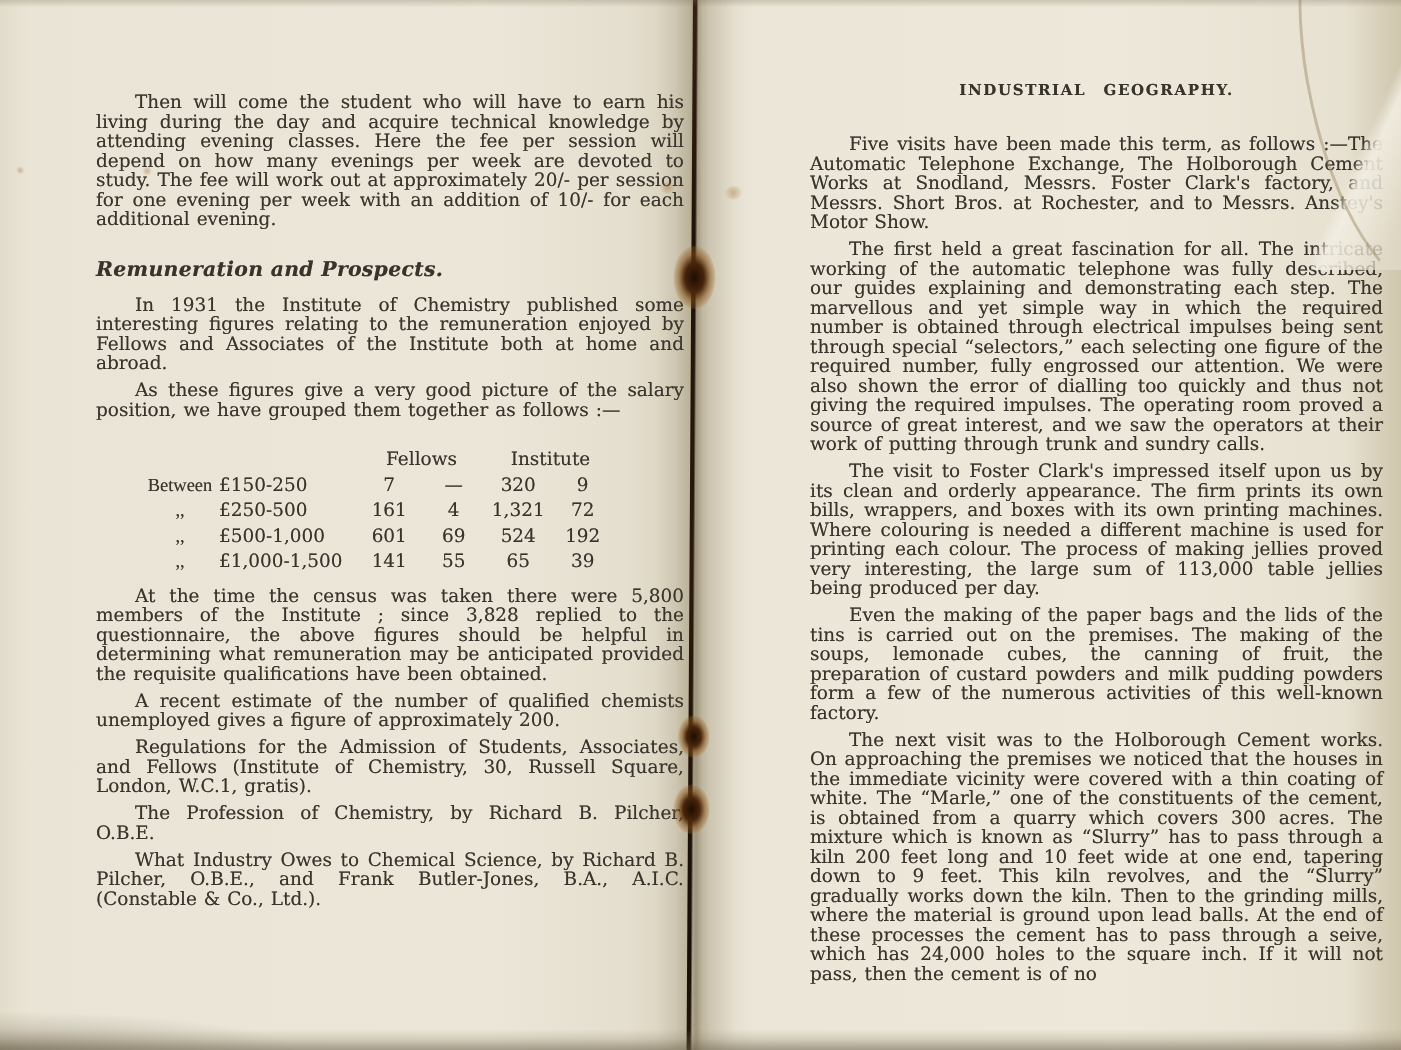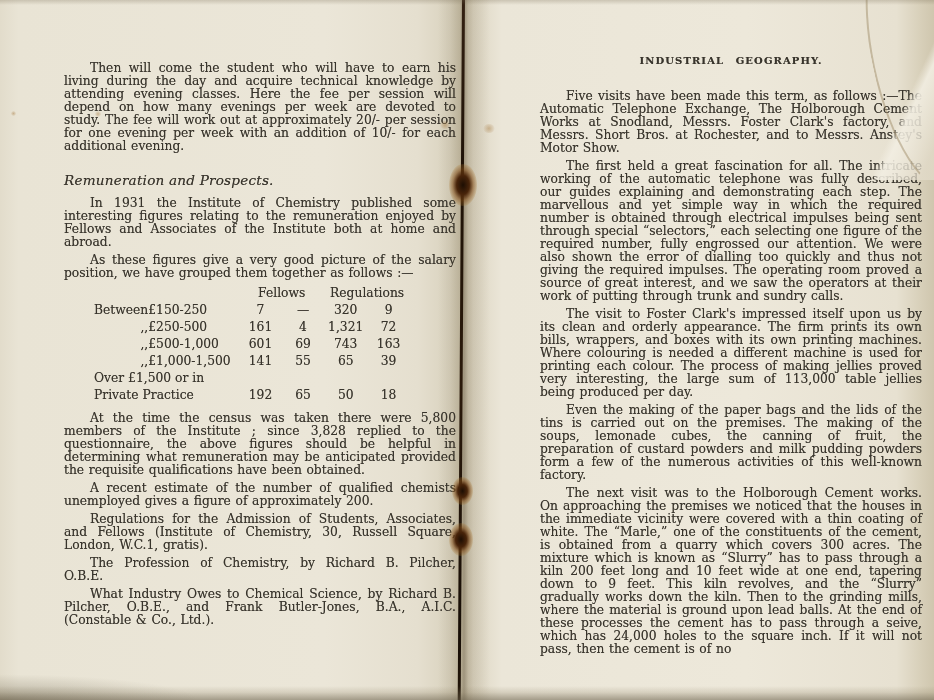--- a/index.html
+++ b/index.html
@@ -24,39 +24,39 @@
   .content-right { left:76px; top:55px; width:382px; }
 
   
   .body {
     font-size:12.3px; line-height:13px; margin:0 0 5px 0;
     text-shadow:0 0 0.4px rgba(56,52,44,0.55);
     word-spacing:0.06em;
   }
   .indent { text-indent:26px; }
   .heading {
-    font-size:13.6px; font-weight:normal; font-style:italic;
+    font-size:13.6px; font-weight:bold; font-style:italic;
     margin:19px 16px 9px 0; letter-spacing:0.2px; text-align:left;
     text-shadow:0 0 0.4px rgba(56,52,44,0.6);
   }
   .page-title {
     text-align:center; font-weight:bold; font-size:10px;
     letter-spacing:1.1px; word-spacing:7px; margin:0 0 24px 0;
     text-shadow:0 0 0.4px rgba(56,52,44,0.6);
   }
 
   
   .rem-table {
-    border-collapse:collapse; margin:5px 0 8px 30px; width:316px;
+    border-collapse:collapse; margin:18px 0 8px 30px; width:316px;
     font-size:12.3px; line-height:1.38;
     text-shadow:0 0 0.4px rgba(56,52,44,0.55);
   }
   .rem-table th { font-weight:normal; padding:0; }
   .rem-table td { padding:0; }
-  .col-prefix { width:52px; text-align:right; }
+  .col-prefix { width:52px; text-align:center;font-family:Liberation Serif, serif; }
   .col-range  { width:92px; text-align:left; padding-right:4px; }
   .col-num    { width:43px; text-align:center; }
   .group-hd   { text-align:center; }
   .last-label { text-align:left; white-space:pre-line; }
   .row-last td { vertical-align:bottom; }
 
   
   .gutter-band {
     position:absolute; left:438px; top:0; width:52px; height:700px;
     background:linear-gradient(to right,transparent,rgba(95,80,52,0.16) 42%,rgba(62,48,26,0.30) 50%,rgba(95,80,52,0.16) 58%,transparent);
@@ -125,21 +125,21 @@
       <p class="body indent">In 1931 the Institute of Chemistry published some interesting figures relating to the remuneration enjoyed by Fellows and Associates of the Institute both at home and abroad.</p>
 
       <p class="body indent">As these figures give a very good picture of the salary position, we have grouped them together as follows :—</p>
 
       <table class="rem-table">
         <tbody>
           <tr>
             <th class="col-prefix"></th>
             <th class="col-range"></th>
             <th class="group-hd" colspan="2">Fellows</th>
-            <th class="group-hd" colspan="2">Regulations</th>
+            <th class="group-hd" colspan="2">Institute</th>
           </tr>
           <tr>
             <td class="col-prefix">Between</td>
             <td class="col-range">£150-250</td>
             <td class="col-num">7</td>
             <td class="col-num">—</td>
             <td class="col-num">320</td>
             <td class="col-num">9</td>
           </tr>
           <tr>
@@ -148,38 +148,30 @@
             <td class="col-num">161</td>
             <td class="col-num">4</td>
             <td class="col-num">1,321</td>
             <td class="col-num">72</td>
           </tr>
           <tr>
             <td class="col-prefix">,,</td>
             <td class="col-range">£500-1,000</td>
             <td class="col-num">601</td>
             <td class="col-num">69</td>
-            <td class="col-num">743</td>
-            <td class="col-num">163</td>
+            <td class="col-num">524</td>
+            <td class="col-num">192</td>
           </tr>
           <tr>
             <td class="col-prefix">,,</td>
             <td class="col-range">£1,000-1,500</td>
             <td class="col-num">141</td>
             <td class="col-num">55</td>
             <td class="col-num">65</td>
             <td class="col-num">39</td>
-          </tr>
-          <tr class="row-last">
-            <td class="last-label" colspan="2">Over £1,500 or in
- Private Practice</td>
-            <td class="col-num">192</td>
-            <td class="col-num">65</td>
-            <td class="col-num">50</td>
-            <td class="col-num">18</td>
           </tr>
         </tbody>
       </table>
 
       <p class="body indent">At the time the census was taken there were 5,800 members of the Institute ; since 3,828 replied to the questionnaire, the above figures should be helpful in determining what remuneration may be anticipated provided the requisite qualifications have been obtained.</p>
 
       <p class="body indent">A recent estimate of the number of qualified chemists unemployed gives a figure of approximately 200.</p>
 
 
       <p class="body indent">Regulations for the Admission of Students, Associates, and Fellows (Institute of Chemistry, 30, Russell Square, London, W.C.1, gratis).</p>

